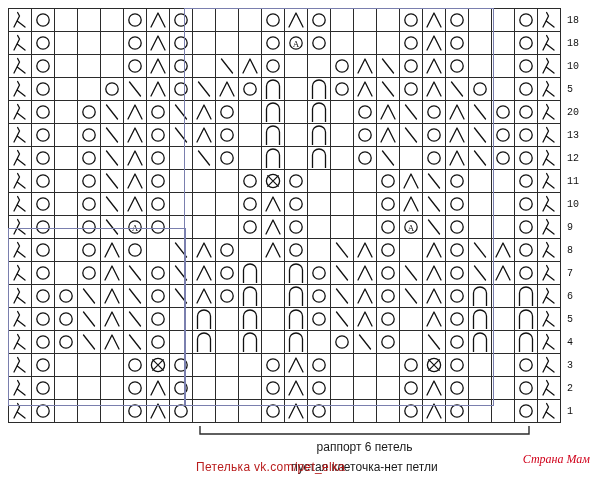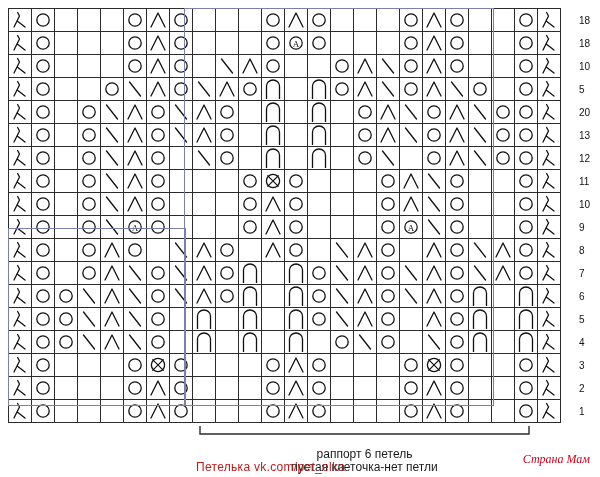--- a/index.html
+++ b/index.html
@@ -23,26 +23,26 @@
     border:1px solid #2b2b2b;
     padding:0;
     text-align:center;
     vertical-align:middle;
     position:relative;
     background:#fff;
   }
   table.knit td.rownum{
     width:20px;height:22px;
     border:none;
-    padding:0 0 0 18px;
+    padding:0 0 0 6px;
     text-align:left;
     font-size:10px;
     color:#111;
     vertical-align:middle;
-    font-family:Liberation Sans, sans-serif;
+    font-family:Liberation Mono, monospace;
   }
   
   .sym{
     display:block;
     width:22px;height:22px;
     position:relative;
   }
   .sym svg{display:block;}
   
   .rapport{
@@ -57,21 +57,20 @@
     left:199px; top:426px;
     width:331px; height:12px;
   }
   #caption1{
     position:absolute;
     left:199px; top:440px;
     width:331px;
     text-align:center;
     font-size:12px;
     color:#1a1a1a;
-    margin-top:7px;
   }
   #caption2{
     position:absolute;
     left:199px; top:460px;
     width:331px;
     text-align:center;
     font-size:12px;
     color:#1a1a1a;
   }
   #watermark{

